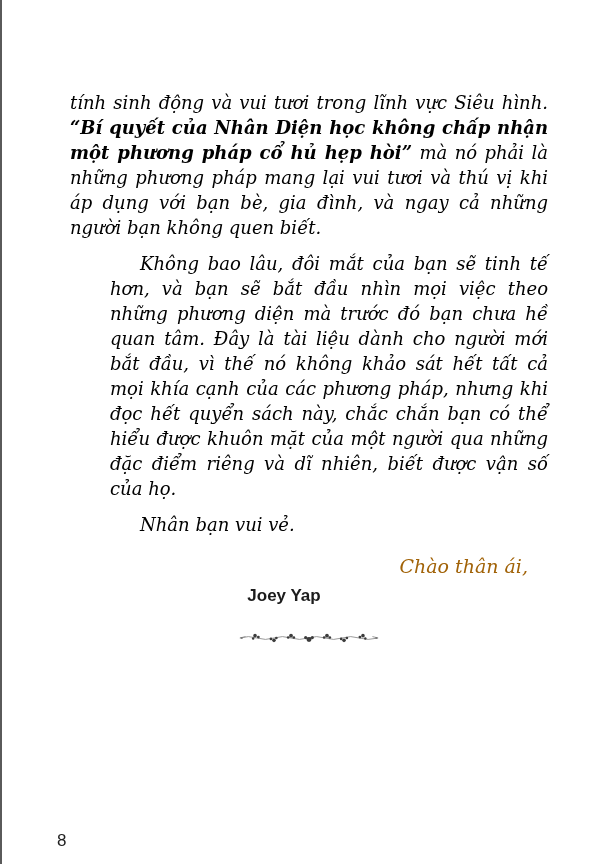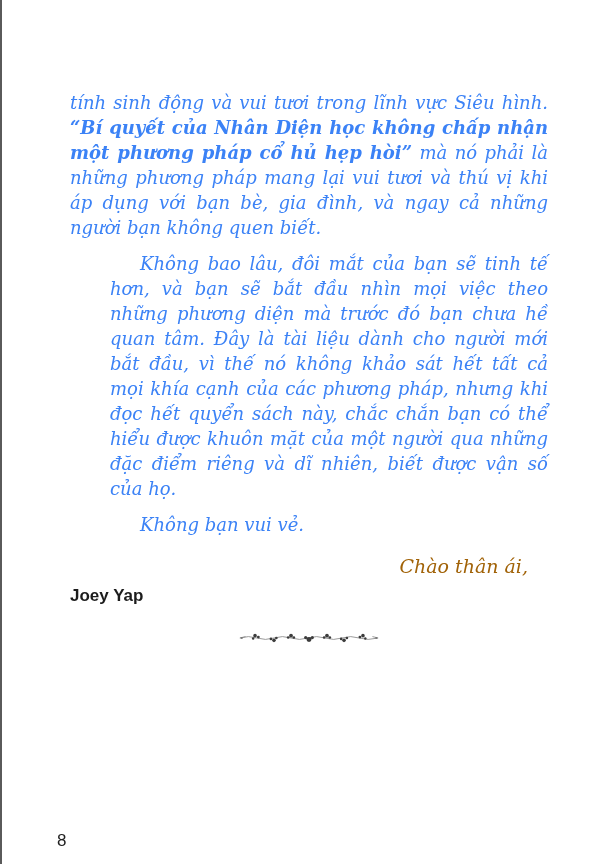--- a/index.html
+++ b/index.html
@@ -19,41 +19,41 @@
   .text-col {
     position: absolute; left: 70px; top: 90px; width: 478px;
     color: #1f1f1f;
   }
   .para {
     margin: 0 0 11px 0;
     font-style: italic;
     font-size: 18px;
     line-height: 25px;
     text-align: justify;
-    color: #3b82f6;
+    color: #000000;
   }
   .para.indent { text-indent: 30px; margin-left: 40px; }
   .para .b { font-weight: bold; }
   .closing {
     margin: 16px 0 0 0;
     font-style: italic;
     font-size: 19px;
     line-height: 26px;
     text-align: right;
     padding-right: 20px;
     color: #a16207;
   }
   .signature {
     margin: 7px 0 0 0;
     font-family: "Liberation Sans", sans-serif;
     font-style: normal;
     font-weight: bold;
     font-size: 17px;
     line-height: 20px;
-    text-align: left;
+    text-align: center;
     padding-right: 50px;
     color: #1c1c1c;
   }
   .ornament {
     margin-top: 24px;
     text-align: center;
     width: 100%;
   }
   .page-number {
     position: absolute; left: 57px; top: 831px;
@@ -66,21 +66,21 @@
 </head>
 <body>
 
 <div class="page">
   <div class="left-edge"></div>
 
   <div class="text-col">
     <div id="paragraphs">
         <p class="para"><span>tính sinh động và vui tươi trong lĩnh vực Siêu hình. </span><span class="b">“Bí quyết của Nhân Diện học không chấp nhận một phương pháp cổ hủ hẹp hòi”</span><span> mà nó phải là những phương pháp mang lại vui tươi và thú vị khi áp dụng với bạn bè, gia đình, và ngay cả những người bạn không quen biết.</span></p>
         <p class="para indent"><span>Không bao lâu, đôi mắt của bạn sẽ tinh tế hơn, và bạn sẽ bắt đầu nhìn mọi việc theo những phương diện mà trước đó bạn chưa hề quan tâm. Đây là tài liệu dành cho người mới bắt đầu, vì thế nó không khảo sát hết tất cả mọi khía cạnh của các phương pháp, nhưng khi đọc hết quyển sách này, chắc chắn bạn có thể hiểu được khuôn mặt của một người qua những đặc điểm riêng và dĩ nhiên, biết được vận số của họ.</span></p>
-        <p class="para indent"><span>Không bạn vui vẻ.</span></p>
+        <p class="para indent"><span>Nhân bạn vui vẻ.</span></p>
       </div>
 
     <p class="closing">Chào thân ái,</p>
     <p class="signature">Joey Yap</p>
 
     <div class="ornament">
       <svg width="142" height="16" viewBox="0 0 150 16">
         <g fill="none" stroke="#8a8a8a" stroke-width="0.9">
           <path d="M2,8 Q11,5 20,8 Q29,11 38,8 Q47,5 56,8 Q65,11 74,8 Q83,5 92,8 Q101,11 110,8 Q119,5 128,8 Q137,11 148,8"></path>
           <path d="M2,8 L8,6.5 M148,8 L142,6.5"></path>

